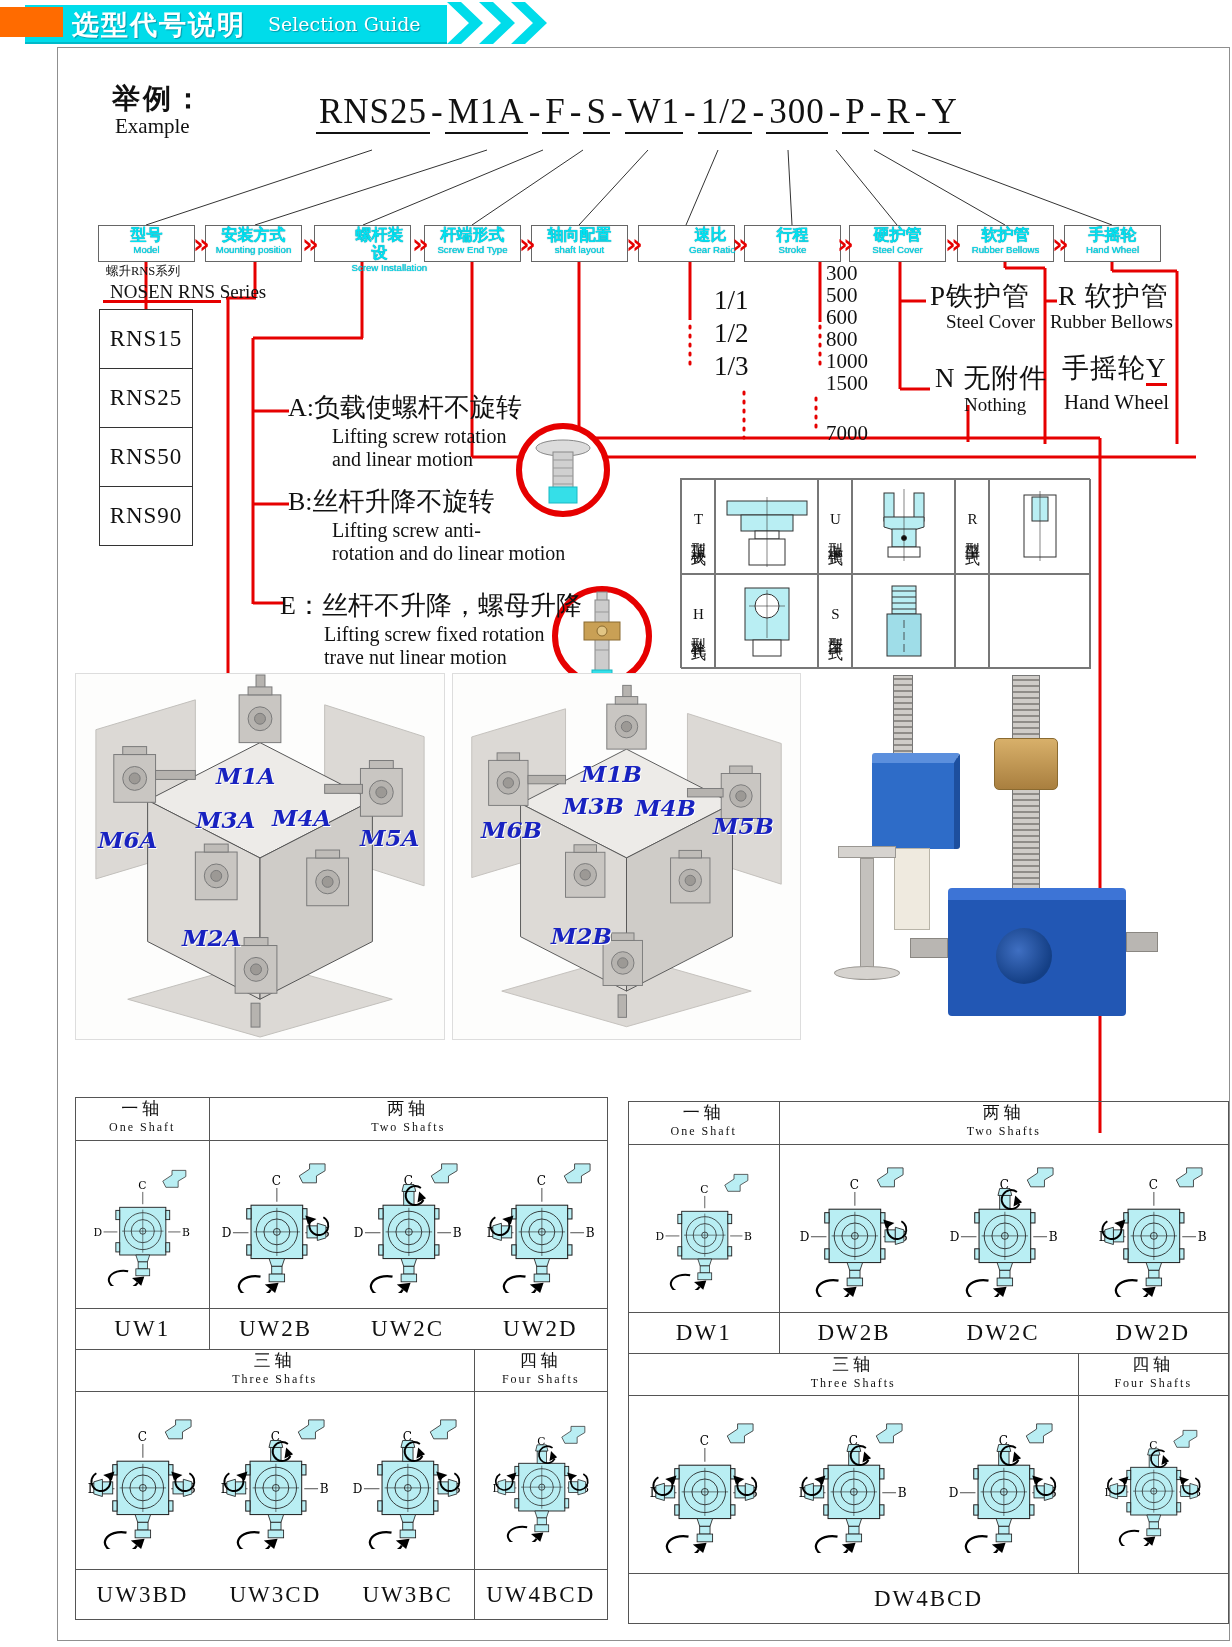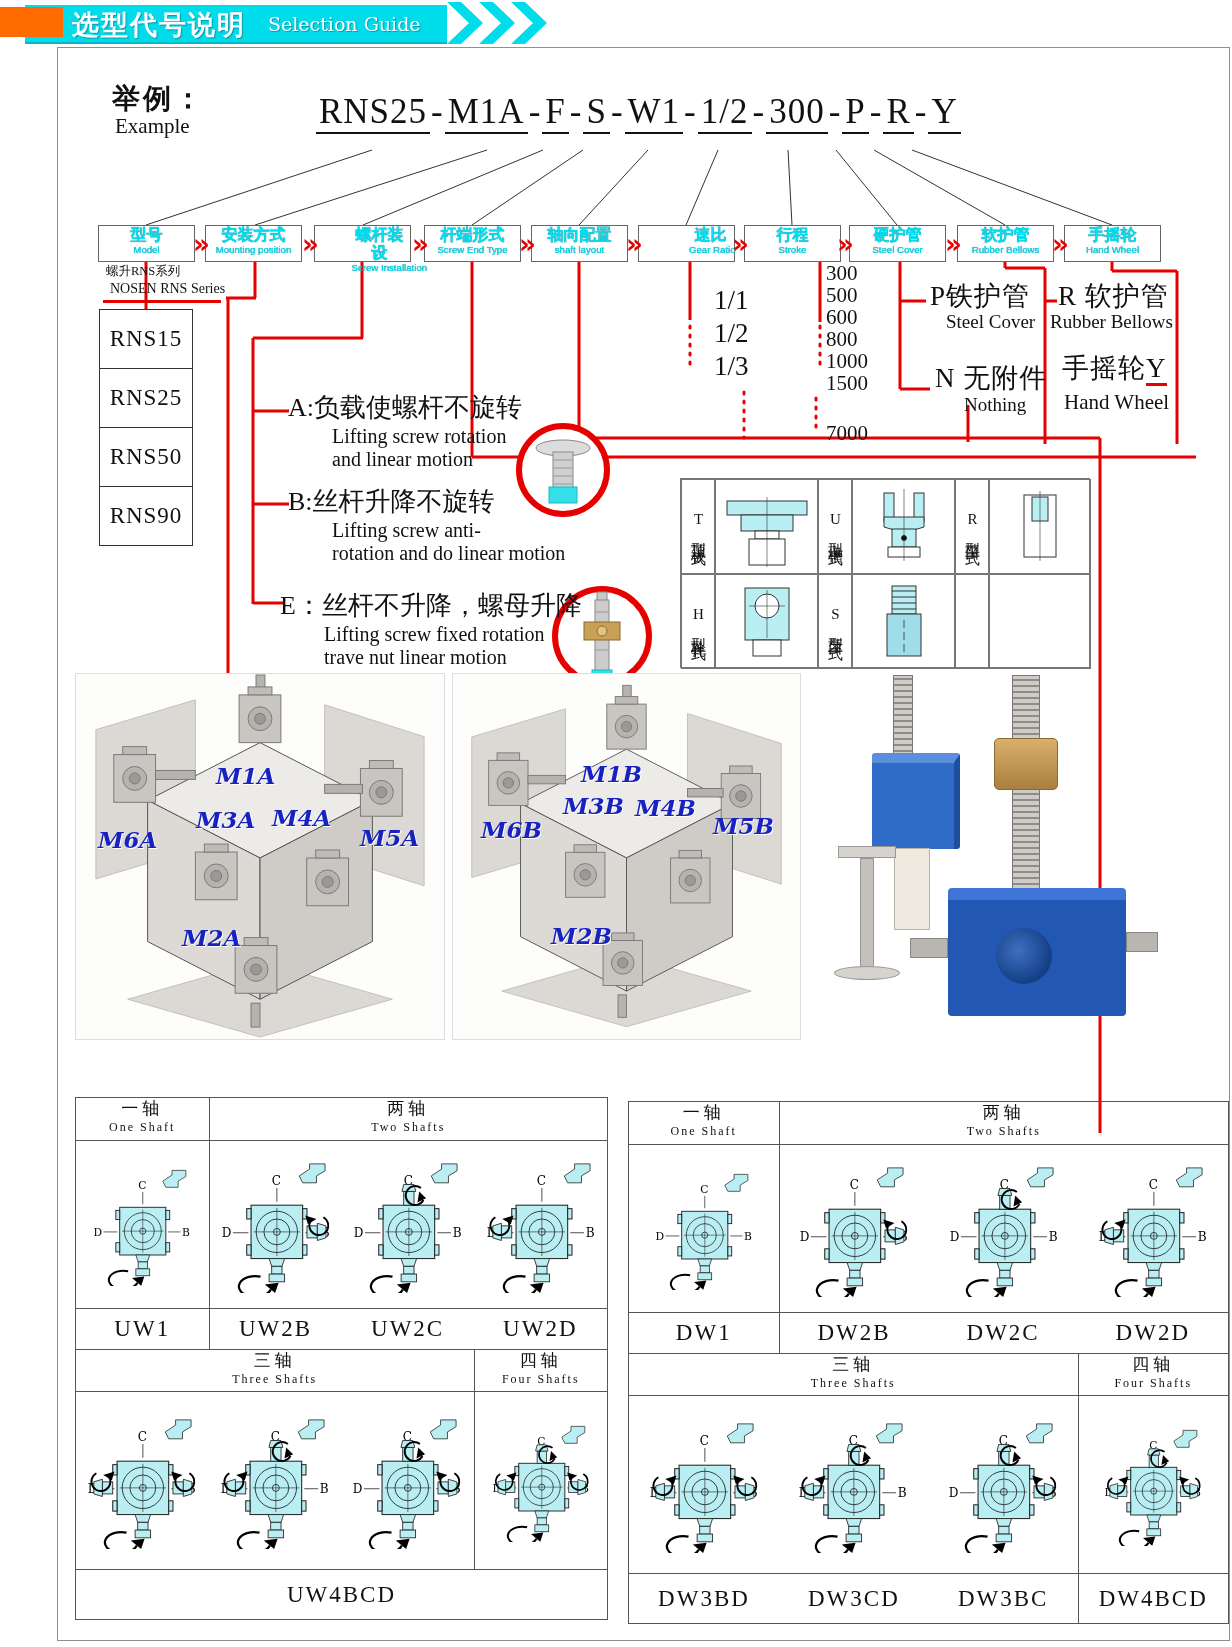--- a/index.html
+++ b/index.html
@@ -27,21 +27,21 @@
   .code-box{position:absolute;top:225px;width:97px;height:37px;background:#fff;border:1.5px solid #666;
             z-index:2;text-align:center;box-sizing:border-box;}
   .cb-cn{font-family:"Liberation Sans",sans-serif;font-weight:bold;font-size:16px;line-height:18px;
          color:#00e2f2;text-shadow:0 0 1px #067;}
   .cb-en{font-family:"Liberation Sans",sans-serif;font-size:10.5px;line-height:11px;color:#00e2f2;
          text-shadow:0 0 1px #067;white-space:nowrap;transform:scale(.92);}
   .arrow-sep{position:absolute;top:229px;z-index:2;color:#e60000;font-size:26px;font-weight:bold;
              font-family:"DejaVu Sans",sans-serif;}
   
   .series-cn{left:106px;top:263px;font-size:12.5px;}
-  .series-en{left:110px;top:281px;font-size:14px;}
+  .series-en{left:110px;top:281px;font-size:19px;}
   .series-line{left:103px;top:300px;width:118px;height:2.5px;background:#e60000;}
   #models{left:99px;top:309px;width:92px;border:1px solid #333;}
   .model{height:58px;border-top:1px solid #333;display:flex;align-items:center;justify-content:center;
          font-size:23px;letter-spacing:1px;}
   .model:first-child{border-top:none;}
   
   .mode{z-index:2;}
   .mode .mk{font-size:26px;}
   .mode .men{font-size:20px;line-height:23px;margin-left:44px;}
   
@@ -812,20 +812,25 @@
               <g fill="#b9eef3" stroke="#222">
                 <rect x="60" y="40" width="12" height="16"></rect>
                 <polygon points="58,40 74,40 72,32 60,32"></polygon>
               </g>
               <path d="M80,36 a11,11 0 1 0 3,14" fill="none" stroke="#000" stroke-width="2.2"></path>
               <polygon points="86,48 78,40 76,53" fill="#000"></polygon>
             </svg>
           </div>
         </div>
         <div class="st-row st-label-row" style="height: 50px;">
+          <div class="st-lcell" style="flex-grow: 3; flex-basis: 0px;">
+            <span class="st-lbl">UW3BD</span>
+            <span class="st-lbl">UW3CD</span>
+            <span class="st-lbl">UW3BC</span>
+          </div>
           <div class="st-lcell" style="flex-grow: 1; flex-basis: 0px;">
             <span class="st-lbl">UW4BCD</span>
           </div>
         </div>
       </div>
       <div class="shaft-table" style="left: 628px; top: 1101px; width: 601px;">
         <div class="st-row st-head">
           <div class="st-hcell" style="flex-grow: 1; flex-basis: 0px;">
             <div class="st-cn">一轴</div>
             <div class="st-en">One Shaft</div>
@@ -1173,25 +1178,20 @@
               <g fill="#b9eef3" stroke="#222">
                 <rect x="60" y="40" width="12" height="16"></rect>
                 <polygon points="58,40 74,40 72,32 60,32"></polygon>
               </g>
               <path d="M80,36 a11,11 0 1 0 3,14" fill="none" stroke="#000" stroke-width="2.2"></path>
               <polygon points="86,48 78,40 76,53" fill="#000"></polygon>
             </svg>
           </div>
         </div>
         <div class="st-row st-label-row" style="height: 50px;">
-          <div class="st-lcell" style="flex-grow: 3; flex-basis: 0px;">
-            <span class="st-lbl">DW3BD</span>
-            <span class="st-lbl">DW3CD</span>
-            <span class="st-lbl">DW3BC</span>
-          </div>
           <div class="st-lcell" style="flex-grow: 1; flex-basis: 0px;">
             <span class="st-lbl">DW4BCD</span>
           </div>
         </div>
       </div>
     </div>
 
 </div>
 
 </body></html>

